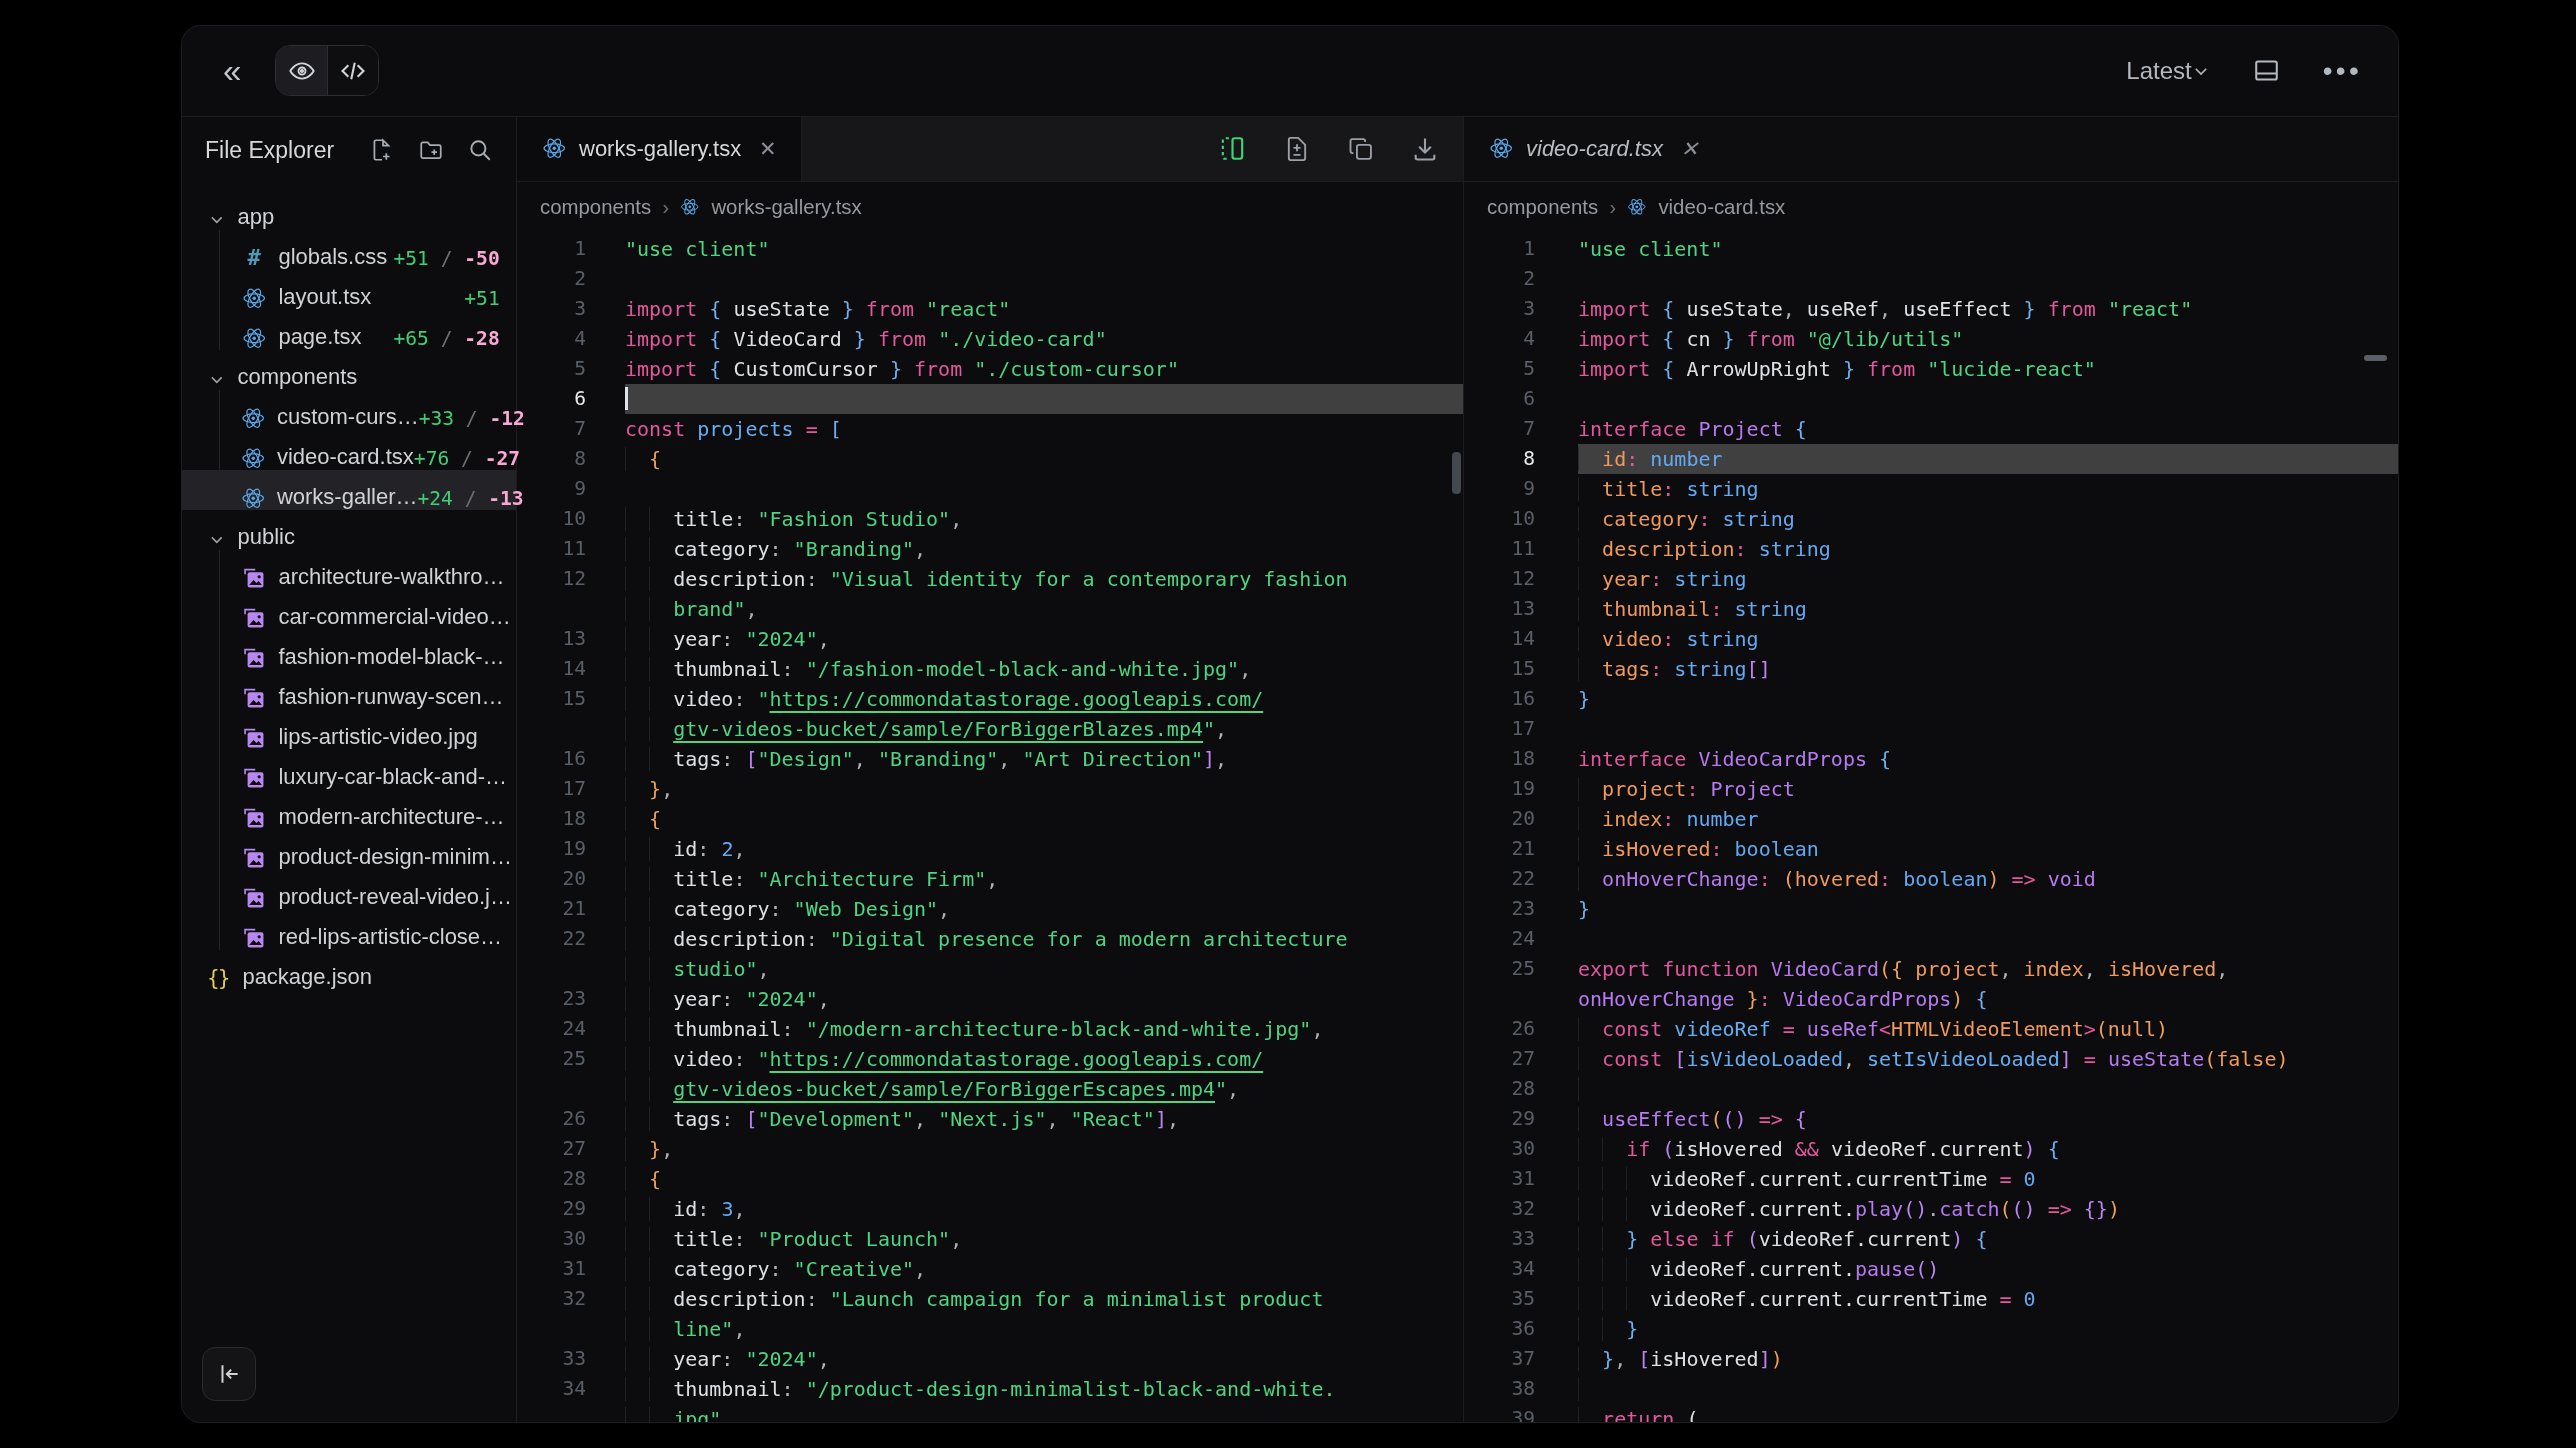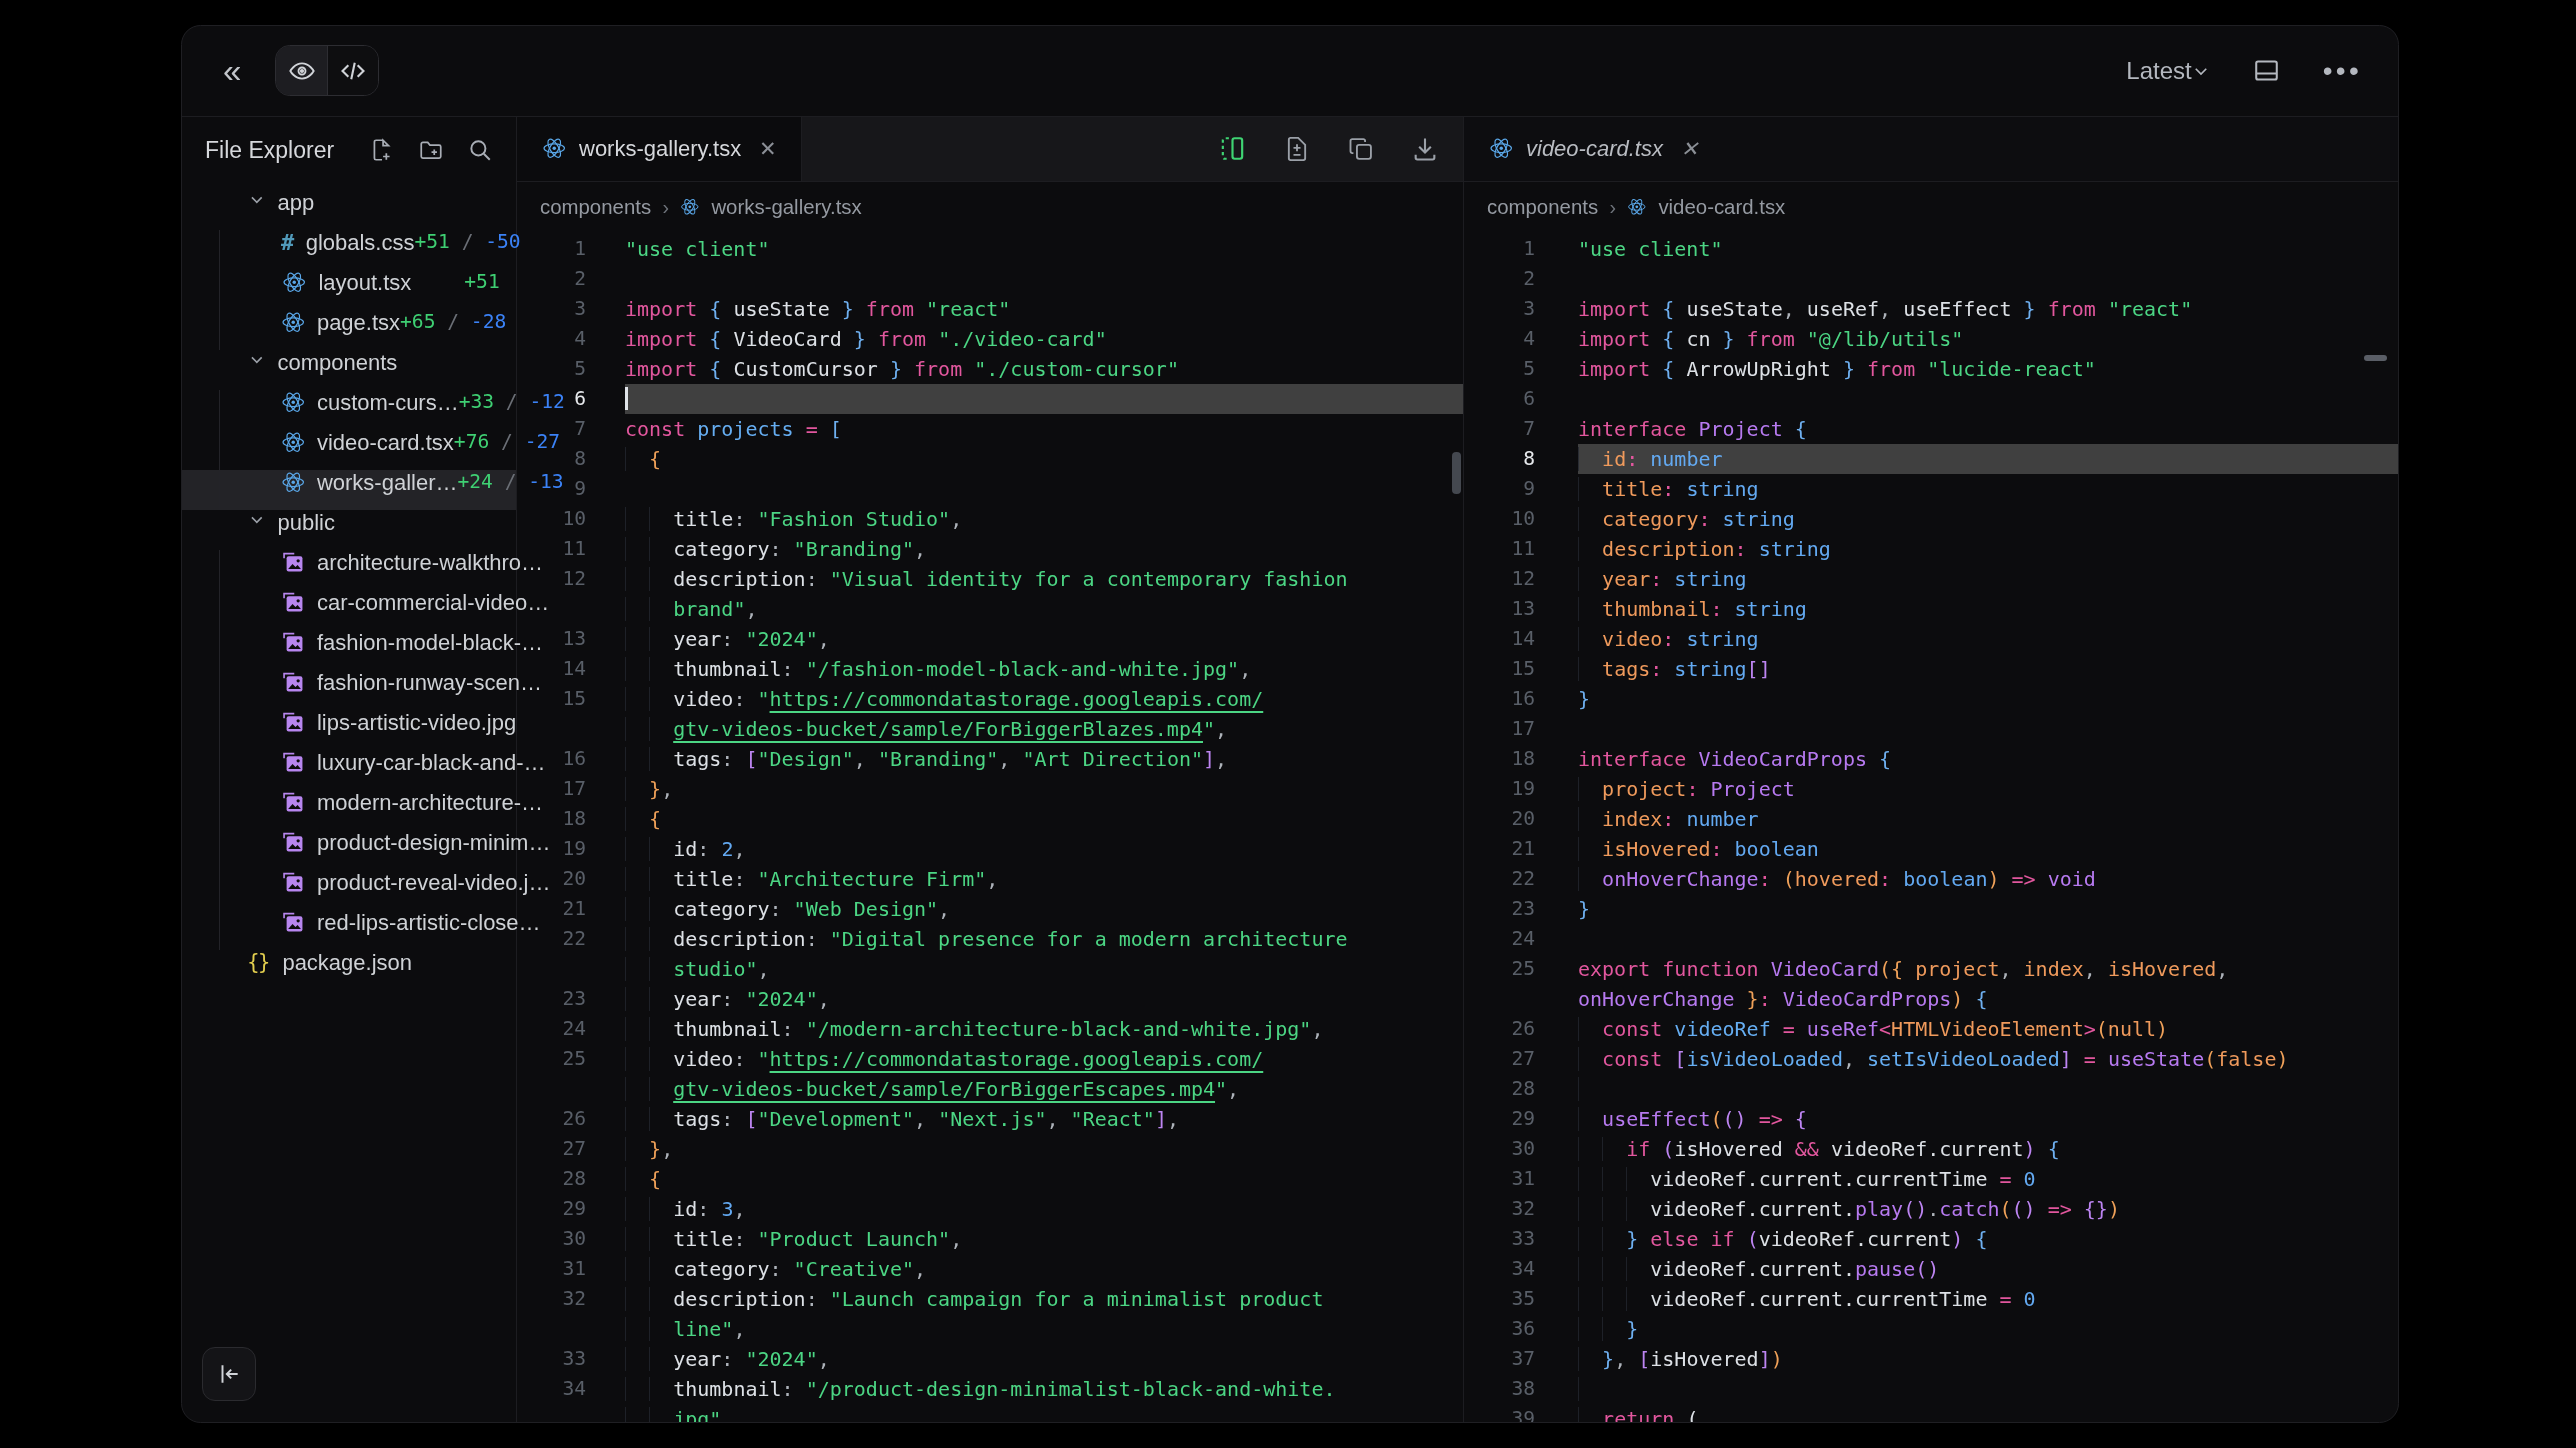--- a/index.html
+++ b/index.html
@@ -22,31 +22,31 @@
   .icon-btn { display:flex; align-items:center; justify-content:center; }
   .dots { color:#b4b8bf; font-size:28px; letter-spacing:3.3px; }
   
   .main { flex:1; display:flex; min-height:0; }
   .sidebar { width:335px; flex:0 0 335px; border-right:0.8px solid #1d1d21;
              display:flex; flex-direction:column; position:relative; }
   .sb-header { height:67px; display:flex; align-items:center; padding:12px 23px; }
   .sb-title { color:#d6d8dc; font-size:23px; }
   .sb-icons { margin-left:auto; display:flex; gap:23px; }
   .tree { padding-top:6.5px; }
-  .trow { height:40px; display:flex; align-items:flex-start; position:relative; font-size:22px;
-          color:#cfd2d6;padding-left:40px; }
+  .trow { height:40px; display:flex; align-items:flex-end; position:relative; font-size:22px;
+          color:#cfd2d6; }
   .trow.sel { background:#232327; }
   .tguide { position:absolute; left:37px; top:0; bottom:0; width:0.8px; background:#232328; }
   .chev { margin-left:24.5px; margin-right:11.4px; display:flex; }
   .ficon { display:flex; width:26px; justify-content:center; margin-right:11.4px; }
   .lvl1 .ficon { margin-left:59px; }
   .lvl0f .ficon { margin-left:23px; }
   .fname { white-space:nowrap; }
   .diff { margin-left:auto; margin-right:16.3px; font-family:"DejaVu Sans Mono", monospace; font-size:19.6px; white-space:nowrap; }
-  .dplus { color:#3fd073; } .dslash { color:#6b6f76; } .dminus { color:#3b82f6; }
+  .dplus { color:#3fd073; } .dslash { color:#6b6f76; } .dminus { color:#f9a8d4;font-weight:bold; }
   .hashicon { color:#519aba; font-weight:bold; font-size:22px; font-family:"DejaVu Sans Mono", monospace; }
   .jsonicon { color:#e3cf4f; font-size:20.4px; font-family:"DejaVu Sans Mono", monospace; letter-spacing:-1.6px; }
   .sb-bottom { position:absolute; left:20.4px; bottom:21px; width:54px; height:54px;
                border:0.8px solid #2b2b2f; border-radius:13px; background:#141417;
                display:flex; align-items:center; justify-content:center; }
   
   .editors { flex:1; display:flex; min-width:0; }
   .pane { display:flex; flex-direction:column; min-width:0; position:relative; }
   .pane.left  { width:946px; flex:0 0 946px; }
   .pane.right { flex:1; border-left:0.8px solid #1d1d21; }

